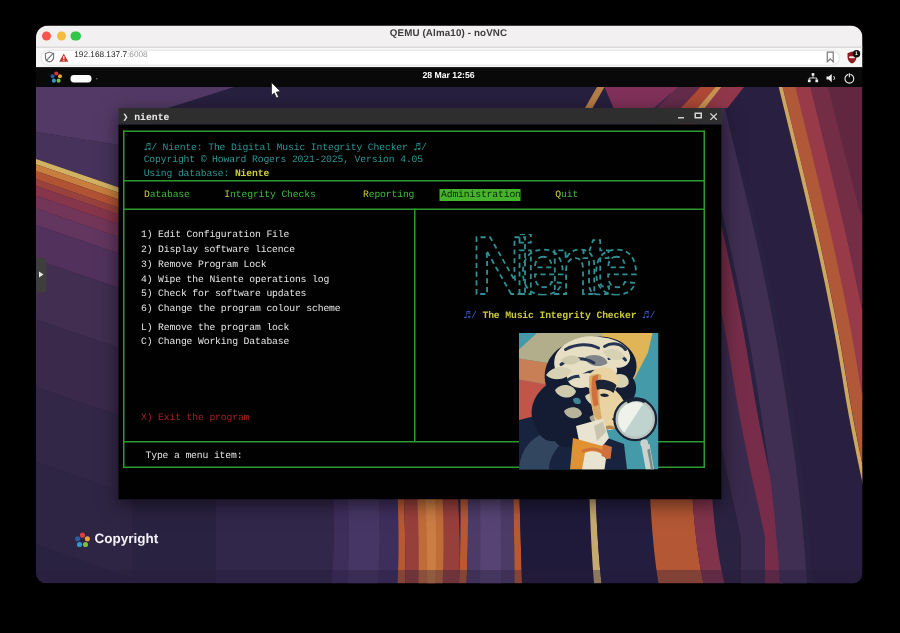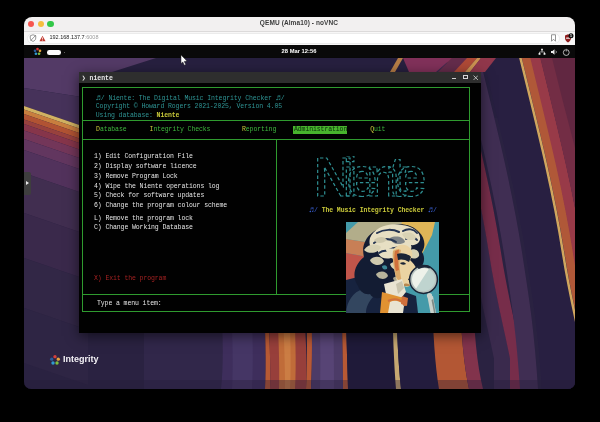--- a/index.html
+++ b/index.html
@@ -164,21 +164,21 @@
       </svg>
 
       <svg class="abs" style="left:25.5px;top:295.5px" width="12" height="12" viewBox="0 0 24 24">
         <circle cx="12" cy="5.5" r="3.4" fill="#d5403c"></circle>
         <circle cx="18.5" cy="10.3" r="3.4" fill="#e8a33d"></circle>
         <circle cx="16" cy="18" r="3.4" fill="#7cbd3f"></circle>
         <circle cx="8" cy="18" r="3.4" fill="#2f9ad0"></circle>
         <circle cx="5.5" cy="10.3" r="3.4" fill="#2a5d9c"></circle>
         <circle cx="12" cy="12" r="3" fill="#2c2345"></circle>
       </svg>
-      <div class="abs" style="left:39.5px;top:296px;font:bold 9px 'Liberation Sans',sans-serif;color:#f3f1f5;">Integrity</div>
+      <div class="abs" style="left:39.5px;top:296px;font:bold 9px 'Liberation Sans',sans-serif;color:#f3f1f5;">Copyright</div>
 
       <div class="abs" style="left:0;top:114px;width:7.5px;height:22.5px;background:#3e3e3e;border-radius:0 2px 2px 0;">
         <div class="abs" style="left:2.5px;top:8.5px;width:0;height:0;border-left:3px solid #e8e8e8;border-top:2.6px solid transparent;border-bottom:2.6px solid transparent;"></div>
       </div>
 
       <svg class="abs" style="left:156px;top:-3px" width="8" height="11" viewBox="0 0 8 11">
         <path d="M1 0 L7 6 L4.2 6.4 L5.8 9.6 L4.3 10.3 L2.8 7 L1 8.6 Z" fill="#fff" stroke="#222" stroke-width="0.5"></path>
       </svg>
 
       <div id="term">

